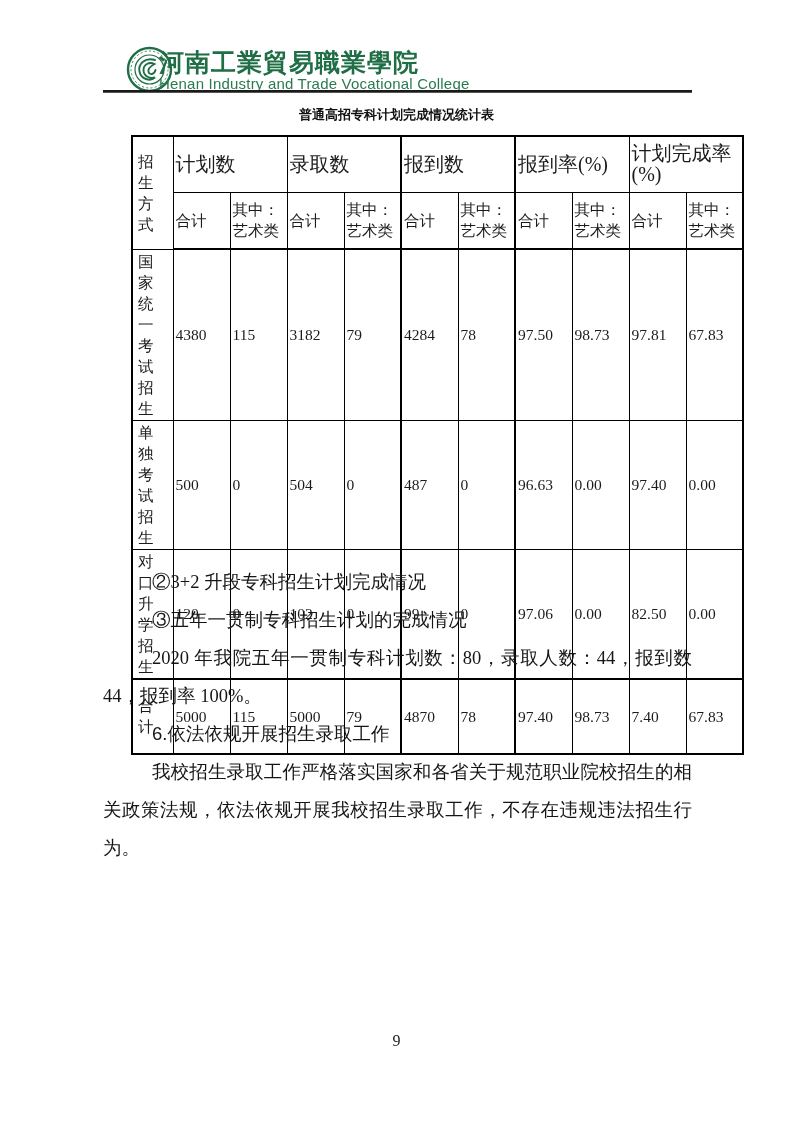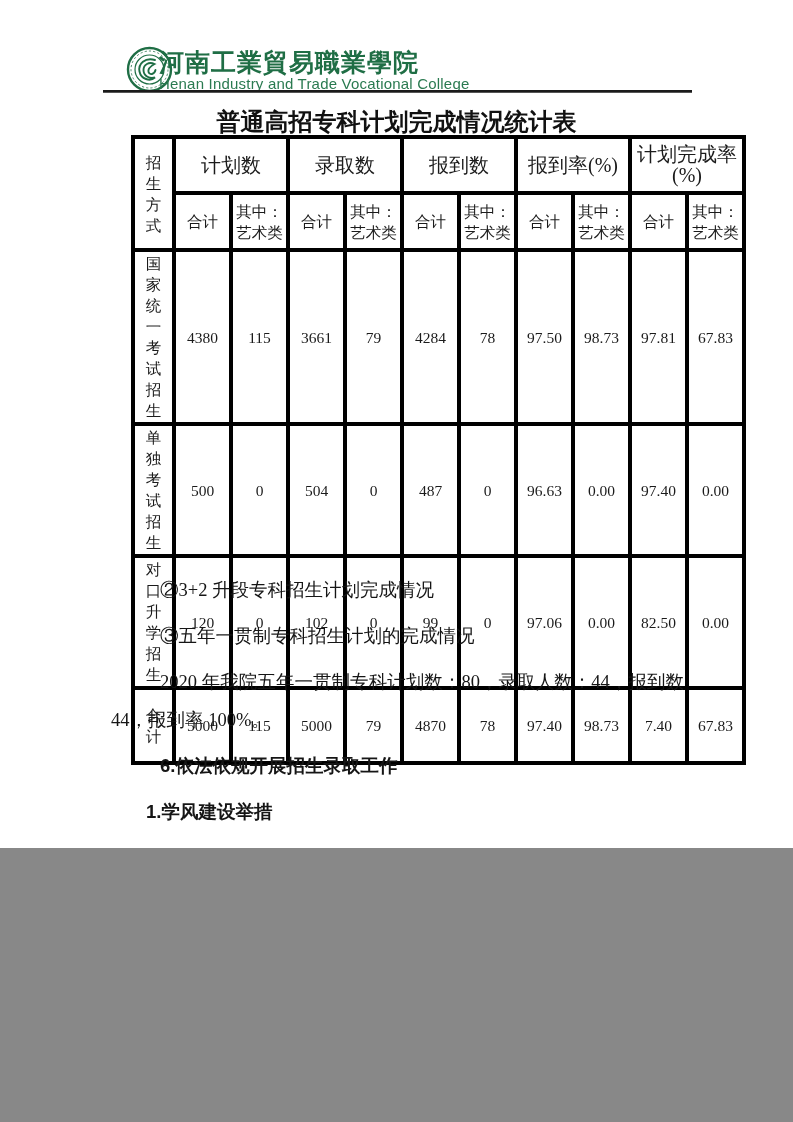--- a/index.html
+++ b/index.html
@@ -1,19 +1,19 @@
 <!DOCTYPE html>
 <html><head>
 <meta charset="utf-8">
 <style>
   * { margin:0; padding:0; box-sizing:border-box; }
   html,body { background:#888; }
   .page {
     position:relative;
-    width:793px; height:848px;
+    width:793px; height:1122px;
     margin:0 auto;
     background:#ffffff;
     font-family:"Liberation Serif","DejaVu Serif",serif;
     color:#1b1b1b;
     overflow:hidden;
     padding-left:22px;
   }
 
   
   .logo-emblem { position:absolute; left:126px; top:46px; width:47px; height:47px; }
@@ -31,60 +31,60 @@
   .header-rule {
     position:absolute; left:103px; top:90px; width:589px; height:3px;
     border-top:2px solid #1a1a1a; border-bottom:1px solid #555;
   }
 
   
   .doc-title {
     position:absolute; left:0; top:106px; width:793px;
     text-align:center;
     font-family:"Liberation Sans","DejaVu Sans",sans-serif;
-    font-weight:bold; font-size:24px; color:#111;
+    font-weight:bold; font-size:13px; color:#111;
   }
 
   
   .stat-table-wrap { position:absolute; left:131px; top:135px; }
   table.stat {
     border-collapse:collapse;
     table-layout:fixed;
     border:2px solid #000;
     font-family:"Liberation Serif","DejaVu Serif",serif;
   }
   table.stat td, table.stat th {
-    border:4px solid #000000;
-    text-align:center; vertical-align:middle;
+    border:1px solid #000000;
+    vertical-align:middle;
     font-weight:normal;
     font-size:15.5px; line-height:21px;
     padding:1px 2px;
     overflow:hidden;
   }
   table.stat .rowlabel { word-break:break-all; padding:1px 5px; }
   table.stat tr.subhead td { border-bottom-width:2px; }
   table.stat tr.totalrow td { border-top-width:2px; }
   table.stat .thick-l { border-left-width:2px; }
   table.stat .thick-r { border-right-width:2px;margin-top:38px; }
   table.stat .grp { font-size:20px; }
 
   
   .body-text {
     position:absolute; left:103px; top:563px; width:589px;
     font-size:18.5px; line-height:38px;
     text-align:justify;
     color:#151515;
   }
-  .body-text p { margin:8px; }
+  .body-text p { margin:0; }
   .ind-a { text-indent:49px; }
   .ind-b { text-indent:44px; }
   .ind-c { text-indent:35px; }
   .hei {
     font-family:"Liberation Sans","DejaVu Sans",sans-serif;
-    font-weight:bold;
+    font-weight:normal;
   }
 
   
   .page-number {
     position:absolute; left:0; top:1032px; width:793px;
     text-align:center; font-size:16px; color:#222;
   }
 </style>
 </head>
 <body>
@@ -141,21 +141,21 @@
         <td class="thick-r">其中：艺术类</td>
         <td>合计</td>
         <td>其中：艺术类</td>
         <td>合计</td>
         <td>其中：艺术类</td>
       </tr>
       <tr style="height:84px">
         <td class="rowlabel">国家统一考试招生</td>
         <td>4380</td>
         <td>115</td>
-        <td>3661</td>
+        <td>3182</td>
         <td>79</td>
         <td class="thick-l">4284</td>
         <td class="thick-r">78</td>
         <td>97.50</td>
         <td>98.73</td>
         <td>97.81</td>
         <td>67.83</td>
       </tr>
       <tr style="height:83px">
         <td class="rowlabel">单独考试招生</td>
@@ -198,18 +198,18 @@
       </tr>
     </tbody>
       </table>
   </div>
 
   <div class="body-text">
     <p class="ind-a">②3+2 升段专科招生计划完成情况</p>
     <p class="ind-a">③五年一贯制专科招生计划的完成情况</p>
     <p class="ind-a">2020 年我院五年一贯制专科计划数：80，录取人数：44，报到数 44，报到率 100%。</p>
     <p class="ind-a hei">6.依法依规开展招生录取工作</p>
-    <p class="ind-c hei">1.学风建设举措</p>
+    <p class="ind-a">我校招生录取工作严格落实国家和各省关于规范职业院校招生的相关政策法规，依法依规开展我校招生录取工作，不存在违规违法招生行为。</p>
   </div>
 
   <div class="page-number">9</div>
 
 </div>
 
 </body></html>

